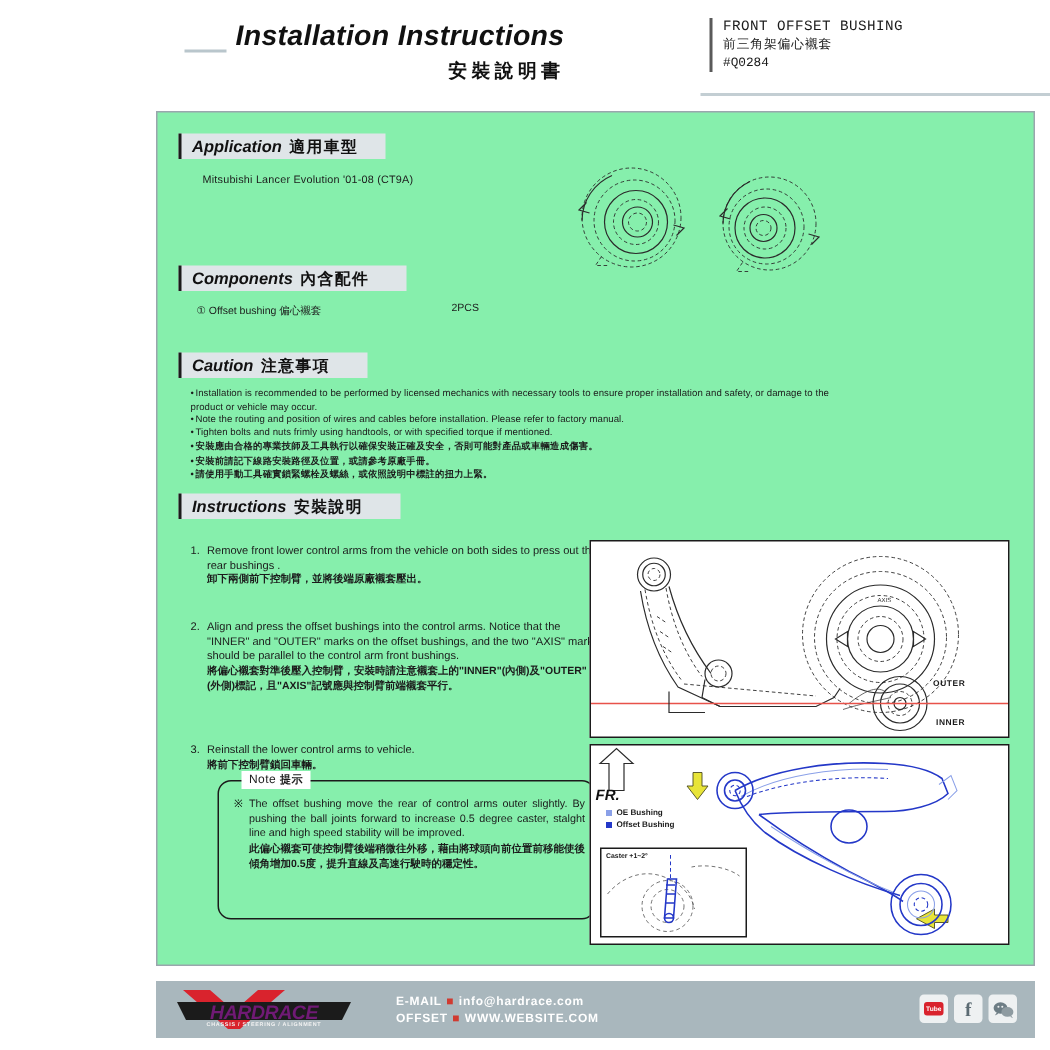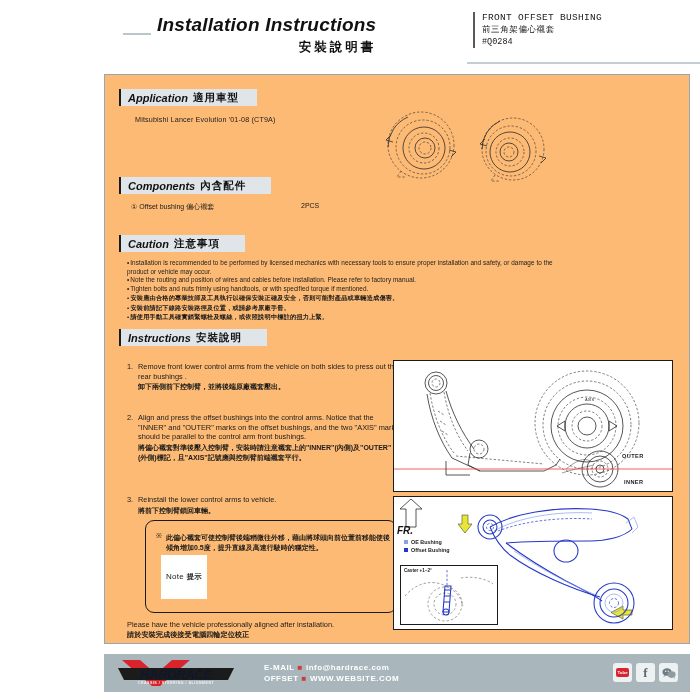--- a/index.html
+++ b/index.html
@@ -35,21 +35,21 @@
   .hdr-right .l2 { font-size: 8.5px; color: #1b1b1b; line-height: 12px; letter-spacing: .6px; }
   .hdr-right .l3 { font-size: 8.5px; color: #1b1b1b; line-height: 12px; }
   .hdr-rule-right {
     position: absolute; left: 452px; top: 62px; width: 236px; height: 2px;
     background: #c3ced3;
   }
 
   
   .frame {
     position: absolute; left: 104px; top: 74px; width: 586px; height: 570px;
-    border: 1px solid #9aa6ad; background: #fdba74;
+    border: 1px solid #9aa6ad; background: #86efac;
   }
 
   
   .sec-head {
     position: absolute; background: #dfe5e8; height: 17px;
     display: flex; align-items: center; padding: 0 7px;
     border-left: 2.5px solid #1b1b1b;
   }
   .sec-head .en { font-size: 11px; font-weight: bold; font-style: italic; color: #111; }
   .sec-head .cn { font-size: 10.5px; font-weight: bold; color: #111; margin-left: 5px; letter-spacing: 1px; }
@@ -91,22 +91,22 @@
   #step-1 { top: 287px; }
   #step-2 { top: 338px; }
   #step-3 { top: 420px; }
 
   
   .note-box {
     position: absolute; left: 40px; top: 445px; width: 252px; height: 93px;
     border: 1px solid #1b1b1b; border-radius: 9px;
   }
   .note-label {
-    position: absolute; left: 56px; top: 439px; background: #fff; padding: 17px 5px;
-    font-size: 8px; color: #1b1b1b; letter-spacing: .3px; margin-top: 41px;
+    position: absolute; left: 56px; top: 439px; background: #fff; padding: 1px 5px;
+    font-size: 8px; color: #1b1b1b; letter-spacing: .3px;
   }
   .note-label .cn { font-weight: bold; font-size: 7.4px; }
   .note-content { position: absolute; left: 10px; top: 10px; width: 234px; }
   .note-content .mark { position: absolute; left: 0; top: 0; font-size: 7px; }
   .note-content .ntext { margin-left: 10px; }
   .note-content .en { font-size: 7.2px; line-height: 9.6px; text-align: justify; color: #1b1b1b; }
   .note-content .cn { font-size: 7px; line-height: 10px; font-weight: bold; color: #1b1b1b; margin-top: 2px; }
 
   .closing { position: absolute; left: 22px; top: 545px; width: 280px; color: #1b1b1b; }
   .closing .en { font-size: 7.4px; line-height: 10px; }
@@ -144,21 +144,21 @@
   .caster-label { position: absolute; left: 3px; top: 2px; font-size: 4.6px; font-weight: bold; color: #1b1b1b; }
 
   
   .footer {
     position: absolute; left: 104px; top: 654px; width: 586px; height: 38px;
     background: #a9b7bd;
   }
   .logo-wrap { position: absolute; left: 12px; top: 6px; width: 120px; height: 26px; }
   .logo-text {
     position: absolute; left: 0; top: 7px; width: 120px; text-align: center;
-    font-size: 13px; font-weight: bold; font-style: italic; color: #0f172a;
+    font-size: 13px; font-weight: bold; font-style: italic; color: #701a75;
     letter-spacing: -.3px;
   }
   .logo-tag {
     position: absolute; left: 0; top: 21px; width: 120px; text-align: center;
     font-size: 3.6px; font-weight: bold; color: #f2f2f2; letter-spacing: .5px;
   }
   .contact { position: absolute; left: 160px; top: 8px; }
   .contact-row { font-size: 8px; font-weight: bold; color: #ffffff; line-height: 11px; letter-spacing: .5px; }
   .contact-row .sep { color: #d03a30; margin: 0 3px; }
   .socials { position: absolute; right: 12px; top: 9px; display: flex; gap: 4px; }
@@ -279,33 +279,30 @@
       <div class="body">
         <div class="en">Reinstall the lower control arms to vehicle.</div>
         <div class="cn">將前下控制臂鎖回車輛。</div>
       </div>
     </div>
 
     <div class="note-box">
       <div class="note-content">
         <span class="mark">※</span>
         <div class="ntext">
+          <div class="en">The offset bushing move the rear of control arms outer slightly. By pushing the ball joints forward to increase 0.5 degree caster, stalght line and high speed stability will be improved.</div>
           <div class="cn">此偏心襯套可使控制臂後端稍微往外移，藉由將球頭向前位置前移能使後傾角增加0.5度，提升直線及高速行駛時的穩定性。</div>
         </div>
       </div>
     </div>
     <div class="note-label">
       <span>Note</span>
       <span class="cn">提示</span>
     </div>
 
-    <div class="closing">
-      <div class="en">Please have the vehicle professionally aligned after installation.</div>
-      <div class="cn">請於安裝完成後接受電腦四輪定位校正</div>
-    </div>
 
     <div class="diagram-box" id="diagram-step2">
       <svg width="278" height="130" viewBox="0 0 278 130">
 
         <g>
           <circle class="ln" cx="42" cy="22" r="11"></circle>
           <circle class="ln" cx="42" cy="22" r="7.5"></circle>
           <circle class="ln-d" cx="42" cy="22" r="4"></circle>
           <path class="ln-d" d="M36,32 C40,56 48,76 60,92"></path>
           <path class="ln-d" d="M50,31 C54,54 62,74 74,90"></path>

